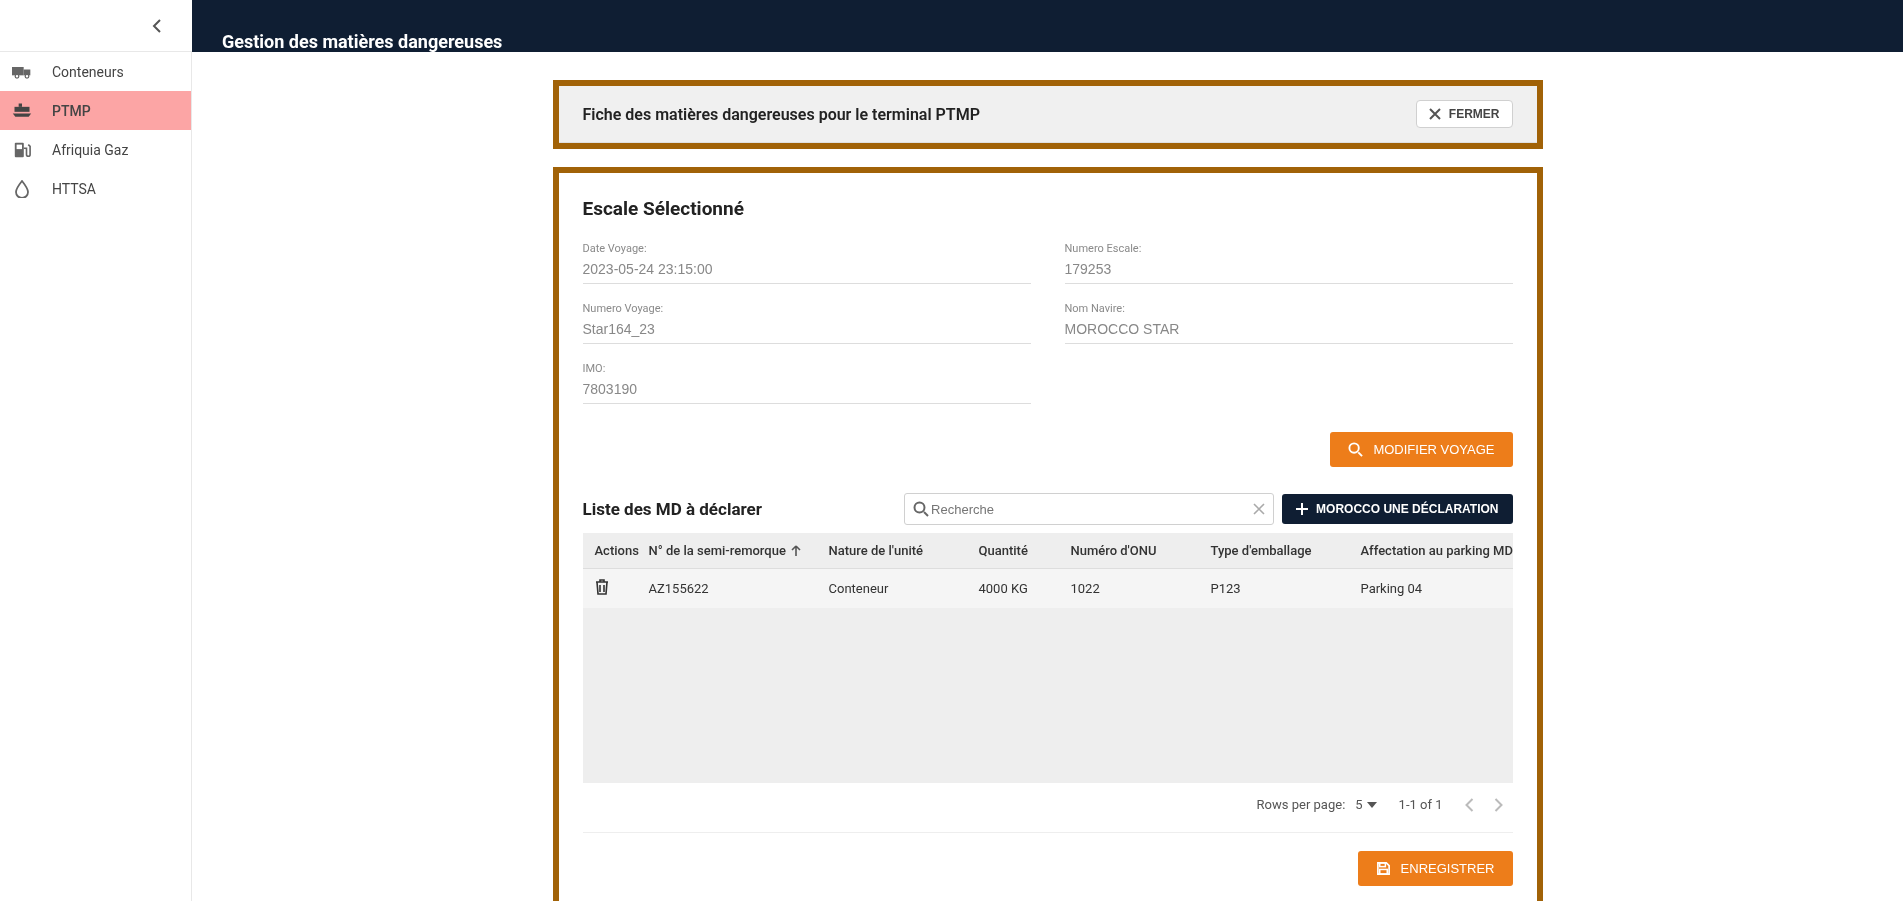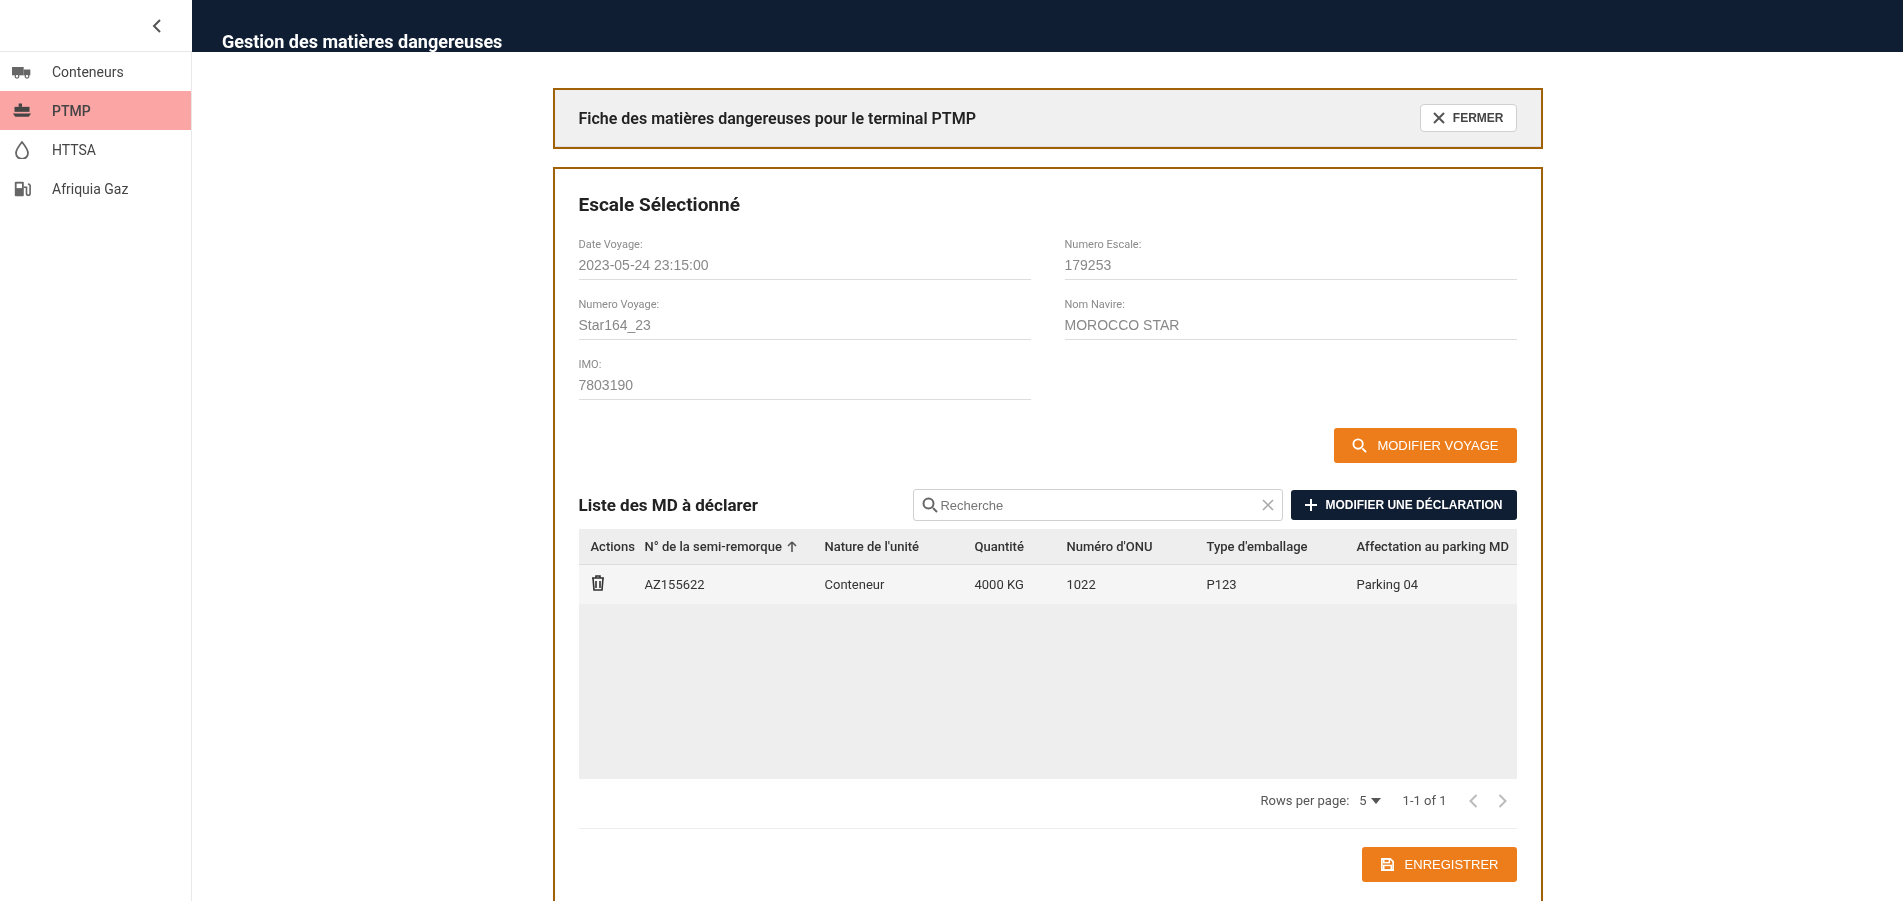--- a/index.html
+++ b/index.html
@@ -25,21 +25,21 @@
     width: 192px; border-right: 1px solid #e8e8e8; padding-top: 0;
   }
   .nav-item {
     display: flex; align-items: center; height: 39px; padding: 0 12px;
     font-size: 14px; color: #444; cursor: pointer;
   }
   .nav-item.active { background: #fca5a5; font-weight: 500; }
   .nav-item .nav-icon { width: 20px; height: 20px; margin-right: 20px; display: flex; align-items: center; justify-content: center; color: #555; }
   .main { flex: 1; overflow: auto; padding: 20px 0 40px; }
   .card {
-    width: 990px; margin: 16px auto 18px; background: #fff; border: 2px solid #a16207;
+    width: 990px; margin: 8px auto 18px; background: #fff; border: 6px solid #a16207;
   }
   .card-header {
     background: #f0f0f0; padding: 14px 24px; display: flex; align-items: center; justify-content: space-between;
     border-bottom: 1px solid #e0e0e0;
   }
   .card-header .title { font-size: 16px; font-weight: 600; color: #222; }
   .btn-outline {
     border: 1px solid #d0d0d0; background: #fff; padding: 6px 12px; font-size: 12px;
     font-weight: 700; color: #444; display: inline-flex; align-items: center; gap: 8px; cursor: pointer;
     border-radius: 4px;
@@ -127,35 +127,35 @@
           <svg width="20" height="16" viewBox="0 0 24 18">
               <rect x="3" y="4" width="18" height="6" fill="#444"></rect>
               <path d="M1 12 h22 l-3 4 H4 Z" fill="#444"></path>
               <rect x="8" y="0" width="4" height="4" fill="#444"></rect>
             </svg>
         </span>
         <span>PTMP</span>
       </div>
       <div class="nav-item">
         <span class="nav-icon">
-          <svg width="16" height="18" viewBox="0 0 16 18">
-              <path d="M8 1 C4 6 2 9 2 12 a6 6 0 0 0 12 0 C14 9 12 6 8 1 Z" fill="none" stroke="#666" stroke-width="1.8"></path>
-            </svg>
-        </span>
-        <span>HTTSA</span>
-      </div>
-      <div class="nav-item">
-        <span class="nav-icon">
           <svg width="18" height="18" viewBox="0 0 20 20">
               <rect x="2" y="2" width="10" height="16" rx="1" fill="#666"></rect>
               <rect x="4" y="4" width="6" height="5" fill="#fff"></rect>
               <path d="M12 8 h3 v7 a2 2 0 0 0 4 0 V6 l-2-2" fill="none" stroke="#666" stroke-width="1.8"></path>
             </svg>
         </span>
         <span>Afriquia Gaz</span>
+      </div>
+      <div class="nav-item">
+        <span class="nav-icon">
+          <svg width="16" height="18" viewBox="0 0 16 18">
+              <path d="M8 1 C4 6 2 9 2 12 a6 6 0 0 0 12 0 C14 9 12 6 8 1 Z" fill="none" stroke="#666" stroke-width="1.8"></path>
+            </svg>
+        </span>
+        <span>HTTSA</span>
       </div>
     </div>
 
     <div class="main">
 
       <div class="card">
         <div class="card-header">
           <div class="title">Fiche des matières dangereuses pour le terminal PTMP</div>
           <button class="btn-outline">
             <span class="icon">
@@ -223,21 +223,21 @@
                       <path d="M1 1 L11 11 M11 1 L1 11" stroke="#aaa" stroke-width="1.6"></path>
                     </svg>
                 </span>
               </div>
               <button class="btn-dark">
                 <span class="icon">
                   <svg width="12" height="12" viewBox="0 0 12 12">
                       <path d="M6 0 V12 M0 6 H12" stroke="#fff" stroke-width="2"></path>
                     </svg>
                 </span>
-                <span>MODIFIER UNE DÉCLARATION</span>
+                <span>MOROCCO UNE DÉCLARATION</span>
               </button>
             </div>
           </div>
 
           <div class="table-wrap">
             <div class="thead">
               <div class="th">Actions</div>
               <div class="th">
                 <span>N° de la semi-remorque</span>
                 <span>

